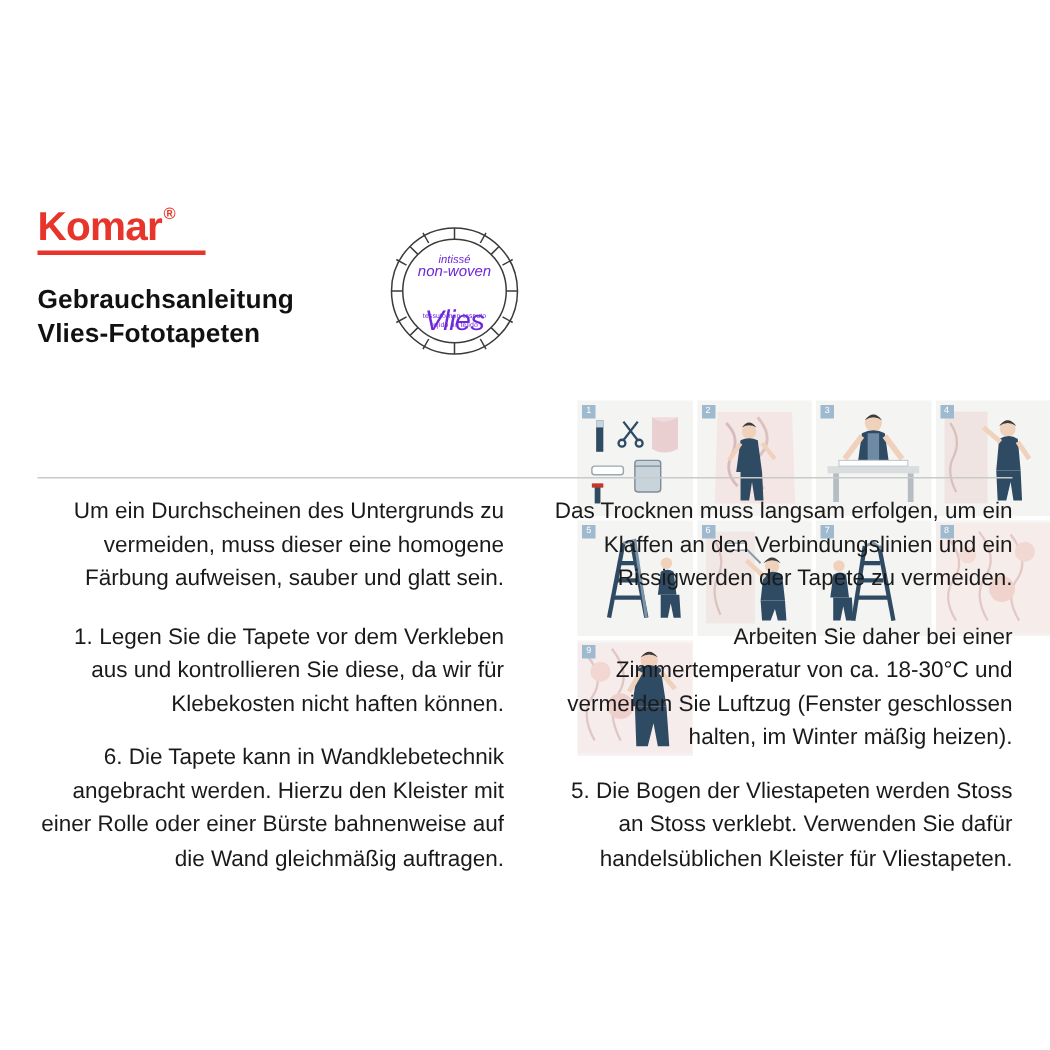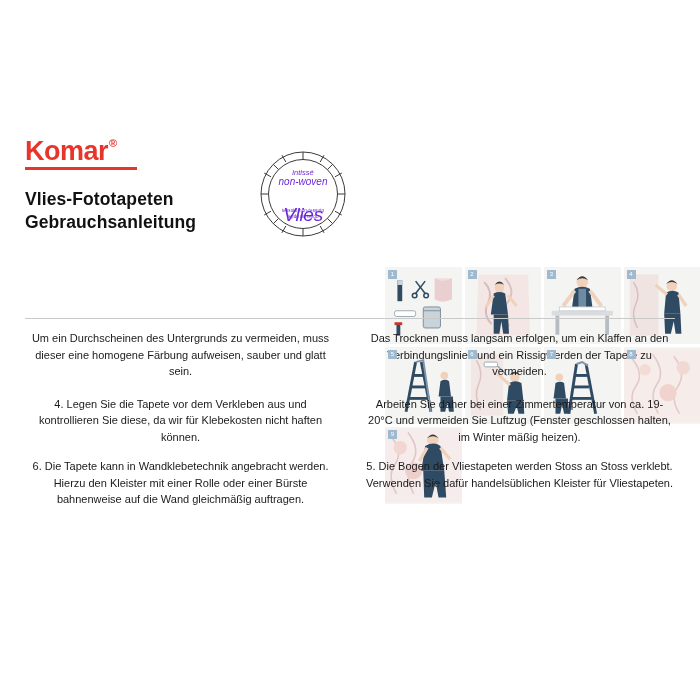--- a/index.html
+++ b/index.html
@@ -165,42 +165,42 @@
     top: 330px;
     width: 650px;
     display: flex;
     gap: 28px;
   }
   .col {
     width: 311px;
   }
   .col p {
     margin: 0 0 13px 0;
-    font-size: 11px;
+    font-size: 15px;
     line-height: 1.5;
     color: #1a1a1a;
-    text-align: center;
+    text-align: right;
   }
   .col p.lead {
     margin-bottom: 16px;
   }
 </style>
 </head>
 <body>
 
 <div class="page">
 
   <div class="header">
 
     <div class="brand-block">
       <div class="logo"><span>Komar</span><span class="reg">®</span></div>
       <div class="logo-underline"></div>
       <div class="doc-title">
+        <div>Gebrauchsanleitung</div>
         <div>Vlies-Fototapeten</div>
-        <div>Gebrauchsanleitung</div>
       </div>
     </div>
 
     <div class="seal">
       <svg viewBox="0 0 92 92" width="92" height="92" aria-hidden="true">
         <g fill="none" stroke="#3b3b3b" stroke-width="1">
           <circle cx="46" cy="46" r="42"></circle>
           <circle cx="46" cy="46" r="34.5"></circle>
         </g>
         <g stroke="#3b3b3b" stroke-width="1">
@@ -393,24 +393,24 @@
 
     </div>
   </div>
 
   <div class="rule"></div>
 
   <div class="cols">
 
     <div class="col">
       <p class="lead">Um ein Durchscheinen des Untergrunds zu vermeiden, muss dieser eine homogene Färbung aufweisen, sauber und glatt sein.</p>
-      <p>4. Legen Sie die Tapete vor dem Verkleben aus und kontrollieren Sie diese, da wir für Klebekosten nicht haften können.</p>
+      <p>1. Legen Sie die Tapete vor dem Verkleben aus und kontrollieren Sie diese, da wir für Klebekosten nicht haften können.</p>
       <p>6. Die Tapete kann in Wandklebetechnik angebracht werden. Hierzu den Kleister mit einer Rolle oder einer Bürste bahnenweise auf die Wand  gleichmäßig auftragen.</p>
     </div>
 
     <div class="col">
       <p class="lead">Das Trocknen muss langsam erfolgen, um ein Klaffen an den Verbindungslinien und ein Rissigwerden der Tapete zu vermeiden.</p>
-      <p>Arbeiten Sie daher bei einer Zimmertemperatur von ca. 19-20°C und vermeiden Sie Luftzug (Fenster geschlossen halten, im Winter mäßig heizen).</p>
+      <p>Arbeiten Sie daher bei einer Zimmertemperatur von ca. 18-30°C und vermeiden Sie Luftzug (Fenster geschlossen halten, im Winter mäßig heizen).</p>
       <p>5. Die Bogen der Vliestapeten werden Stoss an Stoss verklebt. Verwenden Sie dafür handelsüblichen Kleister für Vliestapeten.</p>
     </div>
 
   </div>
 </div>
 
 </body></html>

